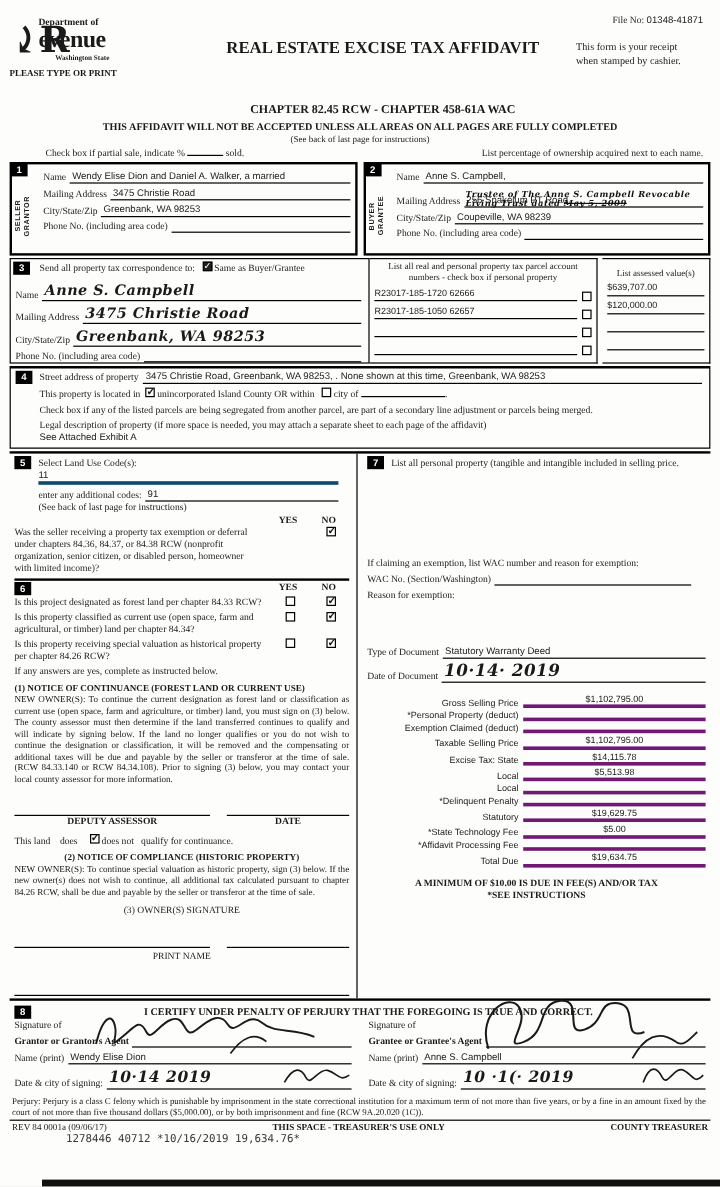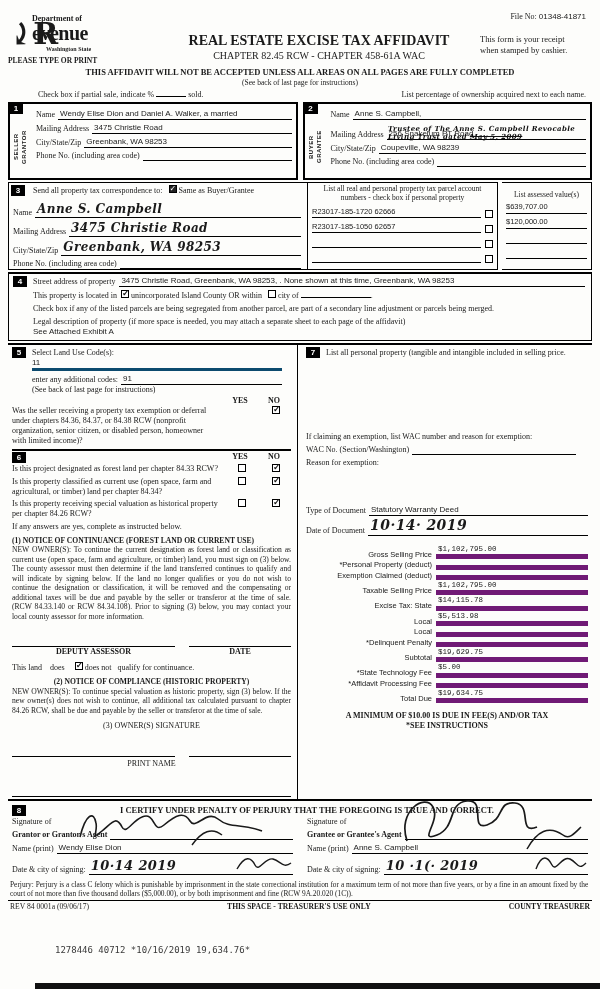--- a/index.html
+++ b/index.html
@@ -19,21 +19,21 @@
   
   .hdr { display:flex; margin-top:16px; }
   .logo { width:150px; position:relative; }
   .logo-r { font-weight:bold; font-size:30px; line-height:.8; font-family:"DejaVu Serif", serif; }
   .logo-text { margin-left:24px; margin-top:-32px; }
   .logo-dept { font-size:8px; font-weight:bold; }
   .logo-rev { font-size:20px; font-weight:bold; letter-spacing:-.5px; margin-top:-3px; }
   .logo-state { font-size:6px; font-weight:bold; margin-left:14px; }
   .titleblock { flex:1; text-align:center; padding-top:10px; }
   .title { font-size:14px; font-weight:bold; }
-  .subtitle { font-size:10px; font-weight:normal; }
+  .subtitle { font-size:10px; font-weight:bold;margin-top:36px; }
   .receipt { width:112px; font-size:8.5px; padding-top:12px; }
   .ptop { font-size:7.5px; margin-top:2px; }
   .warn { text-align:center; font-weight:bold; font-size:8.5px; margin-top:2px; }
   .seeback { text-align:center; font-size:7.5px; }
   .topline { display:flex; justify-content:space-between; font-size:8px; margin:3px 6px 2px 30px; }
   .ul { display:inline-block; border-bottom:1px solid #000; }
   
   .badge { display:inline-block; background:#000; color:#fff; font-family:"Liberation Sans",sans-serif;
            font-size:8px; font-weight:bold; width:14px; height:11px; text-align:center; line-height:11px; }
   
@@ -66,21 +66,21 @@
   .mid { display:flex; border-top:2px solid #000; border-bottom:2px solid #000; margin-top:2px; }
   .midL { width:300px; border-right:1px solid #000; padding:2px 6px 2px 4px; }
   .midR { flex:1; padding:2px 4px 2px 8px; position:relative; }
   .yn { display:flex; font-weight:normal; }
   .yn .q { flex:1; padding-right:4px; }
   .yncol { width:34px; text-align:center; flex:none;}
   .notice { font-size:7.6px; text-align:justify; margin-top:4px; }
   .sigline { border-bottom:1px solid #000; height:12px; }
   .finrow { display:flex; align-items:flex-end; margin-top:1px; }
   .finlbl { width:130px; text-align:right; padding-right:4px; white-space:nowrap; font-family:"Liberation Sans",sans-serif; font-size:7.5px;}
-  .finval { flex:1; border-bottom:5px solid #701a75; text-align:left; font-family:Liberation Mono, monospace; font-size:7.5px; padding:0 2px; min-height:9px;}
+  .finval { flex:1; border-bottom:3px solid #701a75; text-align:center; font-family:Liberation Sans, sans-serif; font-size:7.5px; padding:0 2px; min-height:9px;}
   
   .sec8 { position:relative; padding:2px 4px; }
   .certline { text-align:center; font-weight:bold; font-size:8.5px; margin:2px 0 1px 0; }
   .sigcols { display:flex; gap:14px; }
   .sigcol { flex:1; position:relative; }
   .perjury { font-size:7.4px; margin-top:3px; border-bottom:1px solid #000; padding:0 2px 2px 2px; }
   .footerrow { display:flex; justify-content:space-between; font-size:7.6px; padding:1px 2px;align-items:center; }
   .stamp { position:absolute; left:55px; top:945px; font-family:"DejaVu Sans Mono", monospace; font-size:9px; color:#3a3a3a; }
   .blackbar { position:absolute; left:35px; right:0; bottom:0; height:6px; background:#111; }
   svg.sig { position:absolute; pointer-events:none; }
@@ -383,21 +383,21 @@
             </div>
           <div class="finrow">
               <span class="finlbl">Local</span>
               <span class="finval"></span>
             </div>
           <div class="finrow">
               <span class="finlbl">*Delinquent Penalty</span>
               <span class="finval"></span>
             </div>
           <div class="finrow">
-              <span class="finlbl">Subtotal</span>
+              <span class="finlbl">Statutory</span>
               <span class="finval">$19,629.75</span>
             </div>
           <div class="finrow">
               <span class="finlbl">*State Technology Fee</span>
               <span class="finval">$5.00</span>
             </div>
           <div class="finrow">
               <span class="finlbl">*Affidavit Processing Fee</span>
               <span class="finval"></span>
             </div>

